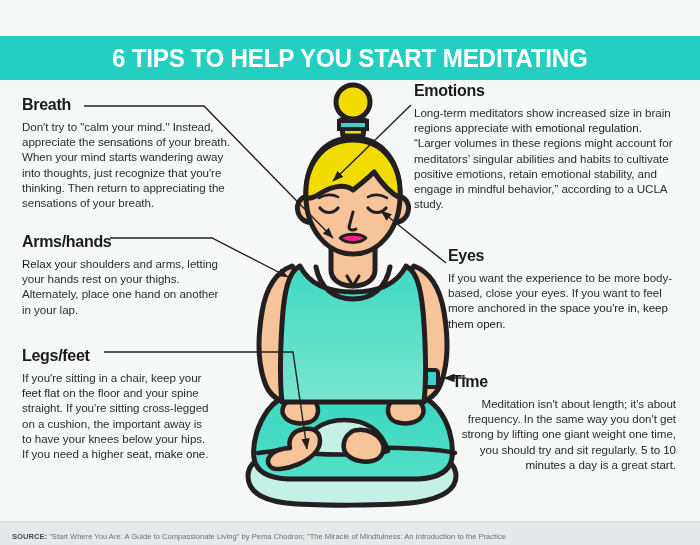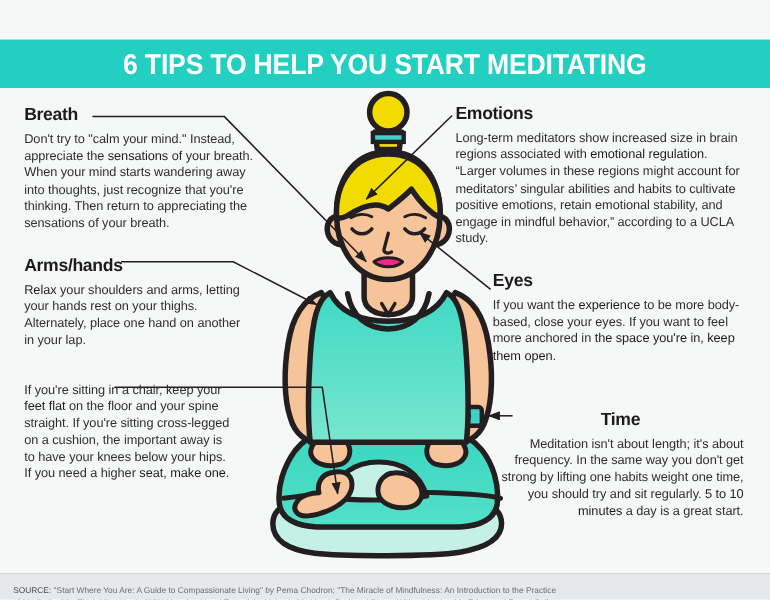--- a/index.html
+++ b/index.html
@@ -44,38 +44,38 @@
   .block p{
     margin:0;
     font-size:11.6px;
     line-height:15.2px;
     color:#2d2d2d;
     letter-spacing:-0.05px;
   }
   .block p b{font-weight:normal;color:#1b1b1b;}
 
   #blk-breath{left:22px;top:60px;width:218px;}
-  #blk-emotions{left:414px;top:59px;width:262px;}
+  #blk-emotions{left:414px;top:46px;width:262px;}
   #blk-arms{left:22px;top:197px;width:200px;}
   #blk-eyes{left:448px;top:211px;width:225px;}
   #blk-legs{left:22px;top:311px;width:188px;}
   #blk-time{left:452px;top:337px;width:224px;text-align:right;}
 
   
   .footer{
     position:absolute;left:0;top:485px;width:700px;height:60px;
     background:#e7e8e9;
   }
   .footer-rule{position:absolute;left:0;top:0;width:700px;height:1px;background:#d5d6d7;}
   .source{
     position:absolute;left:12px;top:10px;width:500px;
     font-size:7.6px;line-height:11px;color:#6d6e71;
     font-family:"Liberation Sans","DejaVu Sans",sans-serif;
   }
-  .source b{color:#4a4b4d;font-weight:normal;}
+  .source b{color:#4a4b4d;font-weight:bold;}
   .bi-logo{
     position:absolute;right:14px;top:27px;
     font-family:"Liberation Serif","DejaVu Serif",serif;
     font-size:11.5px;
     font-variant:small-caps;
     letter-spacing:0.7px;
     color:#1c4f73;
     font-weight:normal;
     text-align:center;
   }
@@ -220,40 +220,41 @@
     </svg>
   </div>
 
   <div class="block" id="blk-breath">
     <h2>Breath</h2>
     <p><span>Don't try to "calm your mind." Instead, appreciate the </span><b>sensations</b><span> of your breath. When your mind starts wandering away into thoughts, just recognize that you're thinking. Then return to appreciating the sensations of your breath.</span></p>
   </div>
 
   <div class="block" id="blk-emotions">
     <h2>Emotions</h2>
-    <p><span>Long-term meditators show increased size in brain regions associated with </span><b>emotional regulation.</b><span> “Larger volumes in these regions might account for meditators’ singular abilities and habits to cultivate positive emotions, retain emotional stability, and engage in mindful behavior,” according to a UCLA study.</span></p>
+    <p><span>Long-term meditators show increased size in brain regions appreciate with </span><b>emotional regulation.</b><span> “Larger volumes in these regions might account for meditators’ singular abilities and habits to cultivate positive emotions, retain emotional stability, and engage in mindful behavior,” according to a UCLA study.</span></p>
   </div>
 
   <div class="block" id="blk-eyes">
     <h2>Eyes</h2>
     <p><span>If you want the </span><b>experience</b><span> to be more body-based, close your eyes. If you want to feel more anchored in </span><b>the space you're in, keep them open.</b></p>
   </div>
 
   <div class="block" id="blk-arms">
     <h2>Arms/hands</h2>
     <p><b>Relax</b><span> your shoulders and arms, letting your hands rest on your thighs. Alternately, place one hand on another in your lap.</span></p>
   </div>
 
   <div class="block" id="blk-legs">
+    <h2>Legs/feet</h2>
     <p><span>If you're sitting in a chair, keep your </span><b>feet flat</b><span> on the floor and your spine straight. If you're sitting cross-legged on a cushion, the important away is to have your knees below your hips. If you need a higher </span><b>seat, make one</b><span>.</span></p>
   </div>
 
   <div class="block" id="blk-time">
-    <h2 style="text-align:center;">Time</h2>
-    <p><span>Meditation isn't about length; it's about frequency. In the same way you don't get strong by lifting one habits weight one time, you should try and sit regularly. </span><b>5 to 10 minutes</b><span> a day is a great start.</span></p>
+    <h2 style="text-align:left;">Time</h2>
+    <p><span>Meditation isn't about length; it's about frequency. In the same way you don't get strong by lifting one giant weight one time, you should try and sit regularly. </span><b>5 to 10 minutes</b><span> a day is a great start.</span></p>
   </div>
 
   <div class="footer">
     <div class="footer-rule"></div>
     <div class="source"><b>SOURCE:</b><span> "Start Where You Are: A Guide to Compassionate Living" by  Pema Chodron; "The Miracle of Mindfulness: An Introduction to the Practice of Meditation" by Thich Nhat Hanh; "10% Happier: How I Tamed the Voice in My Head, Reduced Stress Without Losing My Edge, and Found Self-Help That Actually Works–A True Story" by Dan Harris</span></div>
     <div class="bi-logo">Business Insider</div>
   </div>
 
 </div>
 

